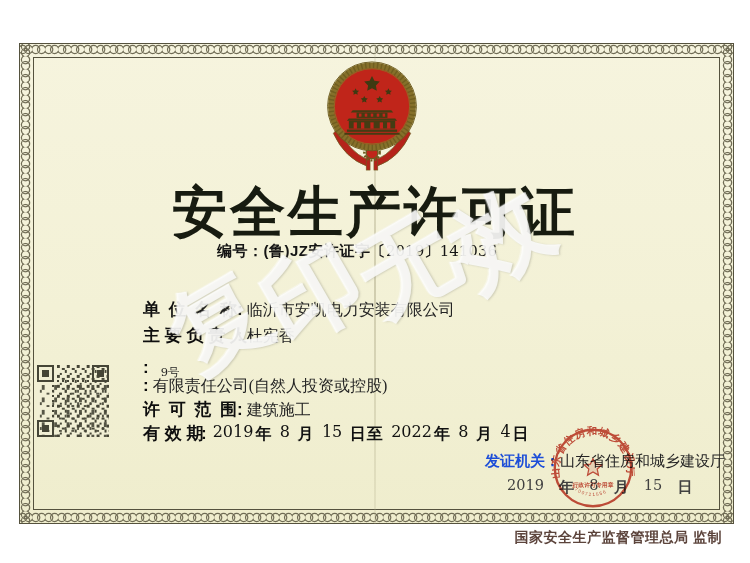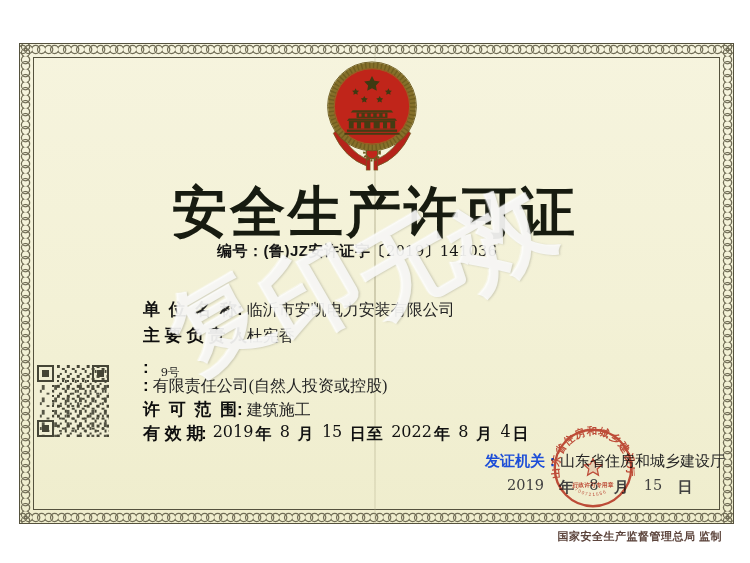--- a/index.html
+++ b/index.html
@@ -54,21 +54,21 @@
            line-height:120px;margin:0 1px;display:inline-block;transform:rotate(-13deg);
            text-shadow:1px 1px 2px rgba(140,140,125,.35), -1px -1px 1px rgba(255,255,255,.55);}
 
   
   .seal{position:absolute;left:551px;top:426px;width:84px;height:84px;z-index:50;
         opacity:.88;mix-blend-mode:multiply;}
 
   
   .qr{position:absolute;left:37px;top:365px;width:72px;height:72px;z-index:10;}
 
-  .imprint{position:absolute;right:28px;top:529px;font-size:11px;font-weight:700;
+  .imprint{position:absolute;right:28px;top:529px;font-size:14px;font-weight:700;
            color:#5c443c;letter-spacing:.5px;z-index:10;}
 </style>
 </head>
 <body>
 
 <div class="page">
 
   <div class="cert">
     <svg class="frame" width="715" height="481" viewBox="0 0 715 481">
       <defs>

